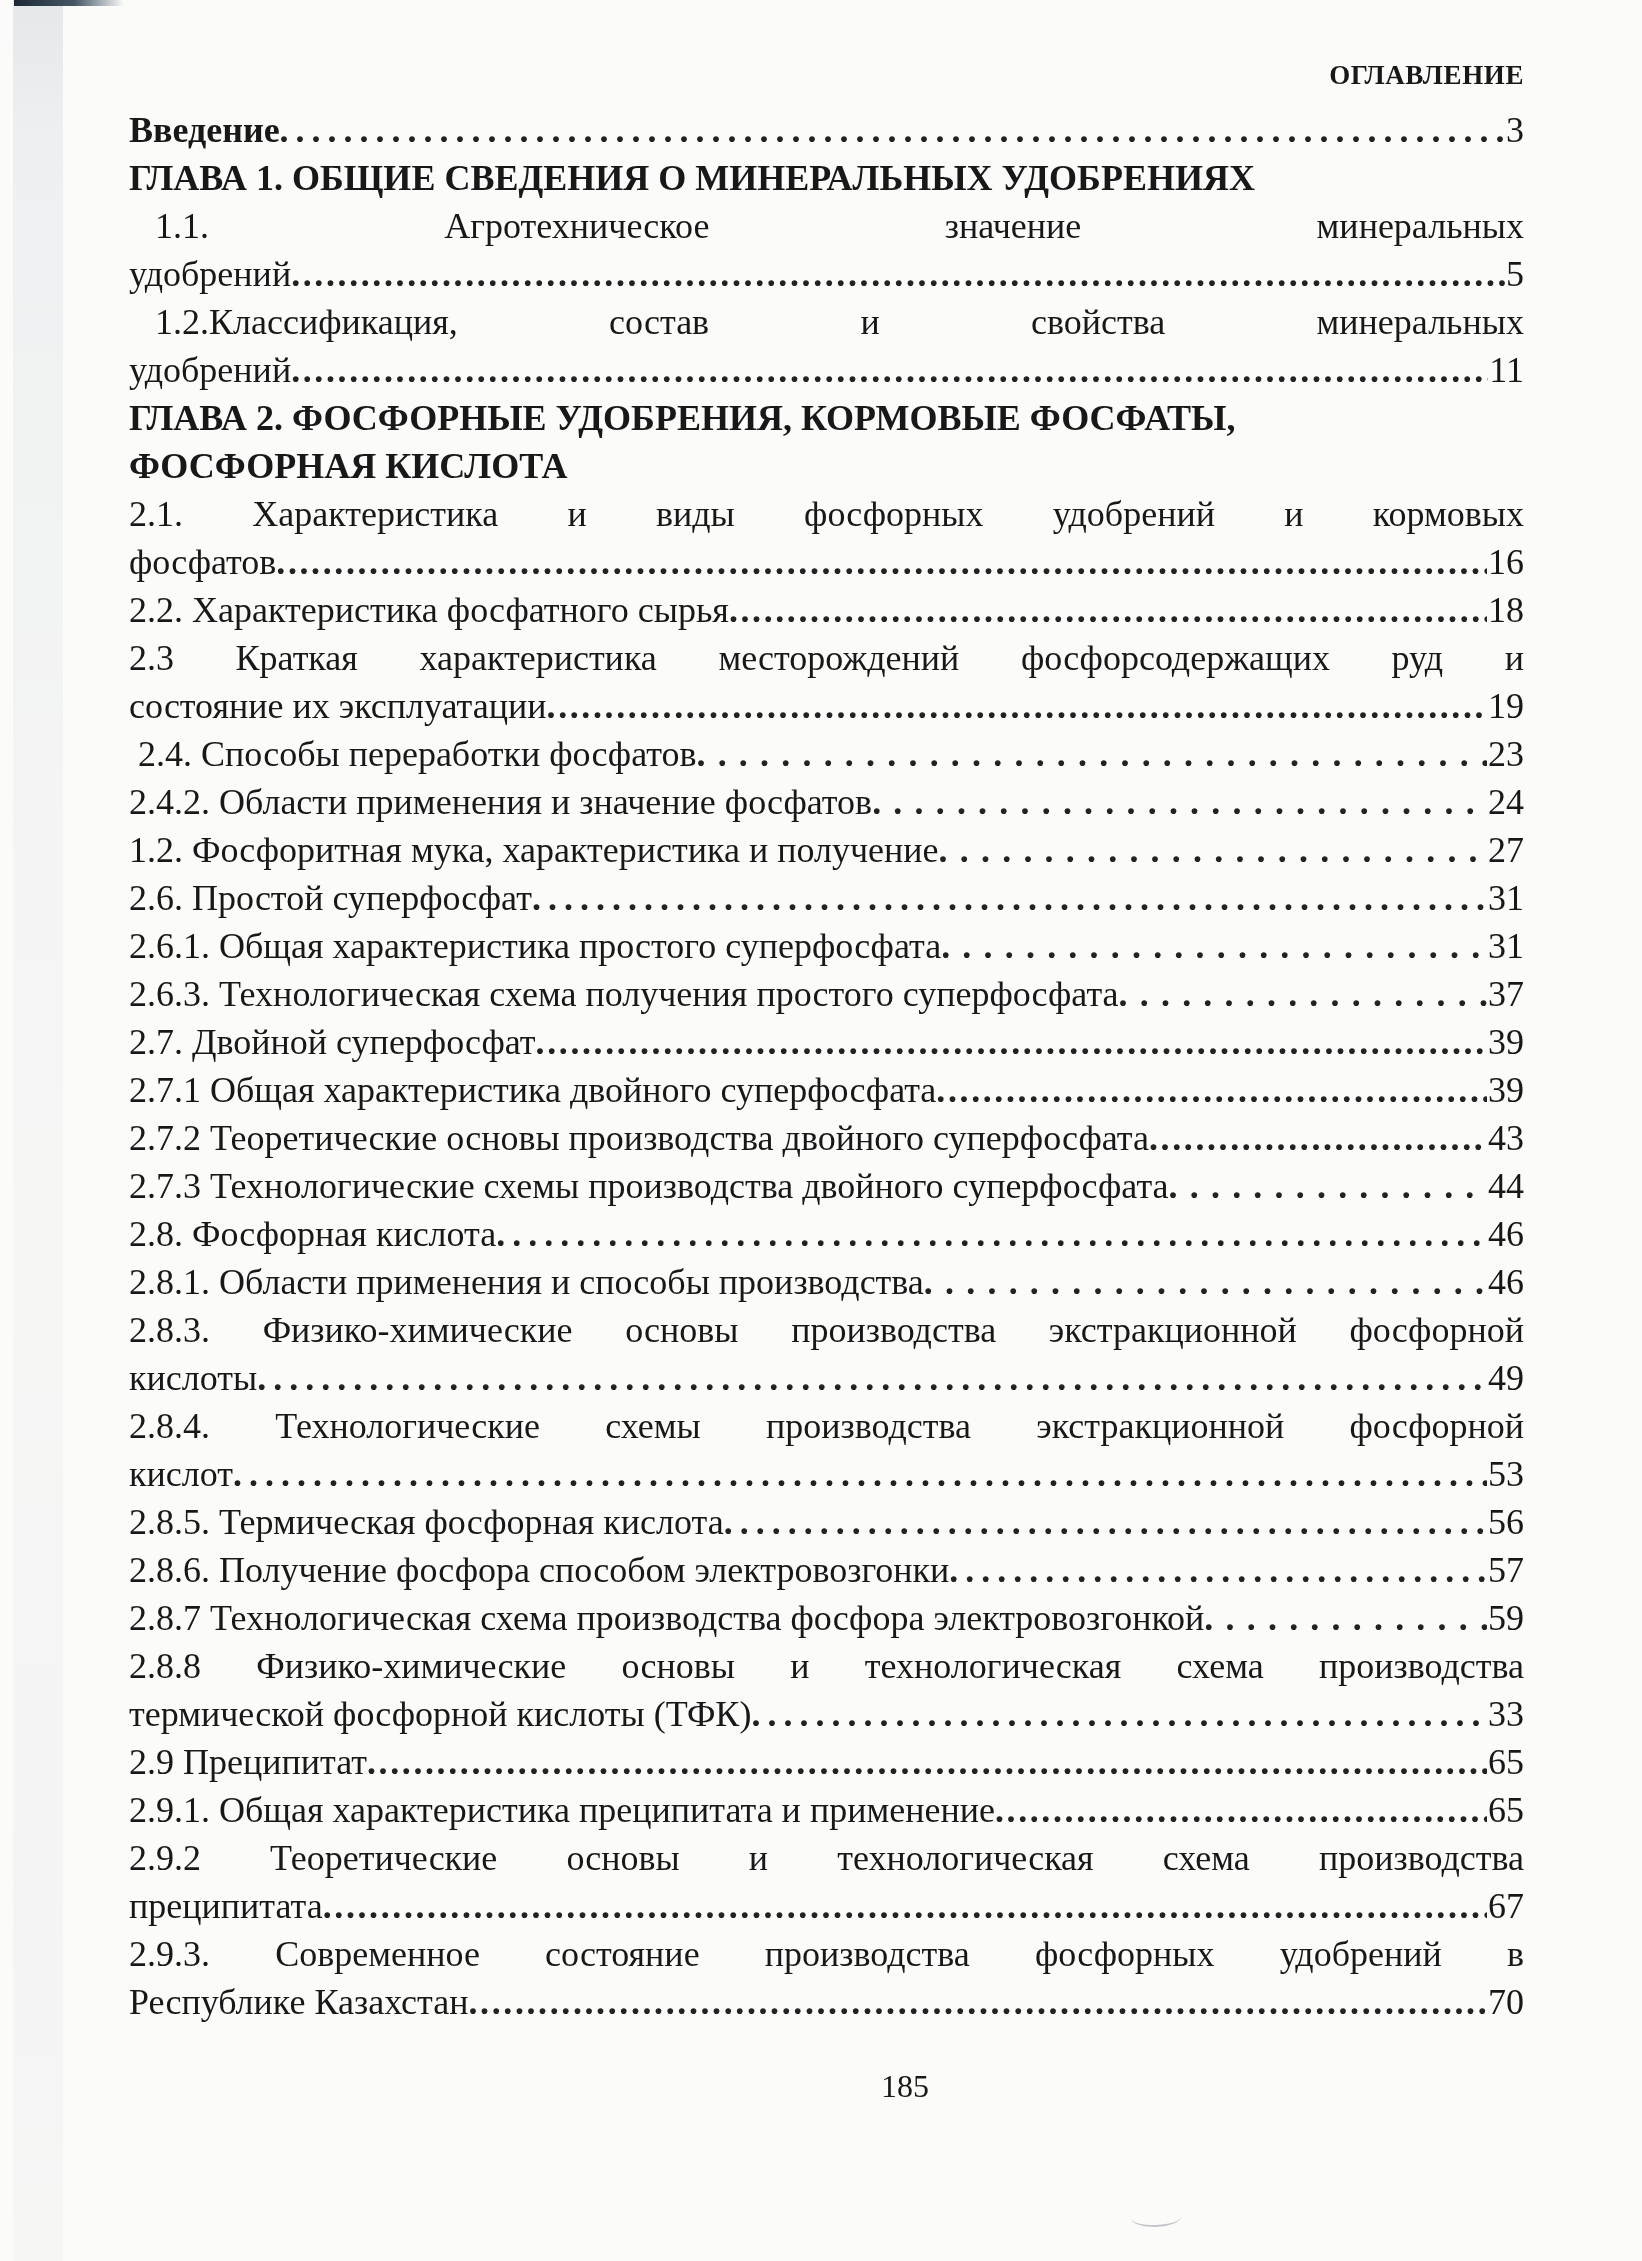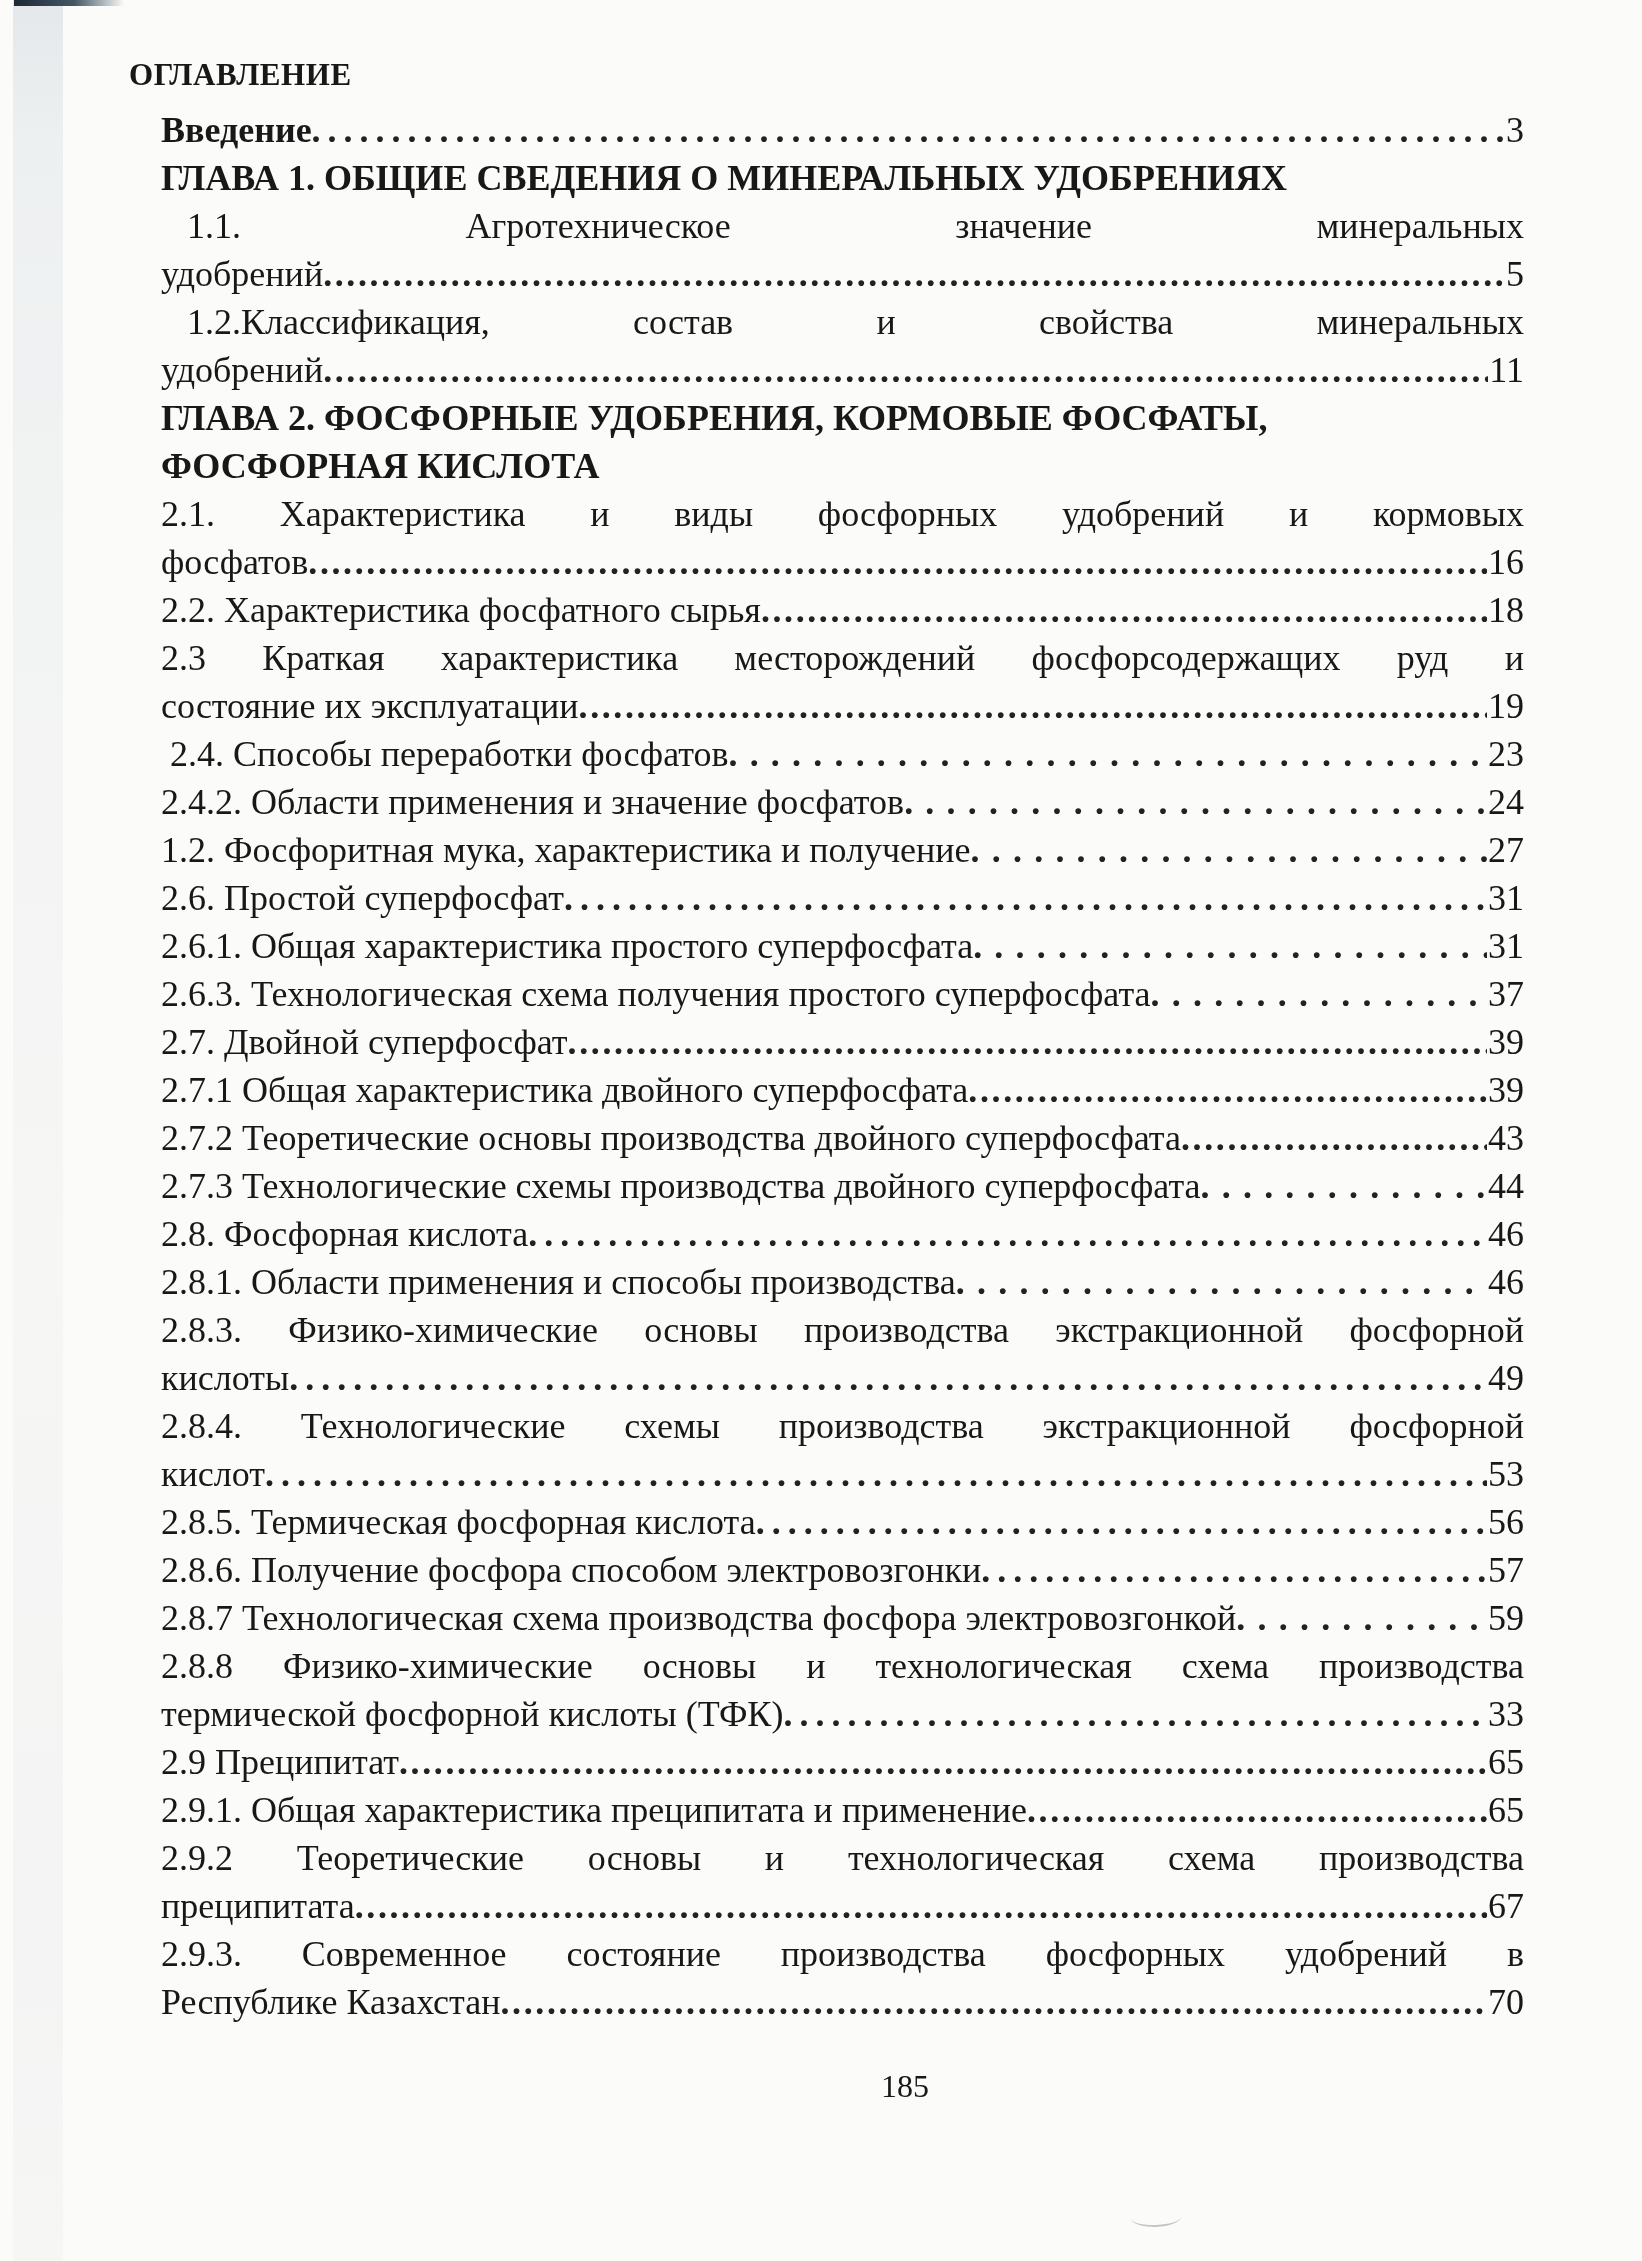--- a/index.html
+++ b/index.html
@@ -23,32 +23,31 @@
   .smudge{
     position:absolute;left:1131px;top:2208px;width:50px;height:17px;
     border-bottom:2.6px solid #c3c7c9;border-radius:50%;
     transform:rotate(-2deg);
   }
   .content{
     position:absolute;left:129px;top:49px;width:1395px;
   }
   .title{
     margin:0 0 5.2px 0;
-    font-size:31px;font-weight:bold;
-    text-align:left;
+    font-size:27px;font-weight:bold;
+    text-align:right;
     line-height:52px;
     letter-spacing:0.6px;
   }
   .line{
     display:flex;
     align-items:baseline;
     height:48px;line-height:48px;
     font-size:36px;
     white-space:nowrap;
-    margin-left:32px;
   }
   .line.bold{font-weight:bold;}
   .txt.bold{font-weight:bold;}
   .spread{justify-content:space-between;}
   .indent-lg{padding-left:26px;}
   .indent-sm{padding-left:9px;}
   .leader{
     flex:1 1 auto;
     overflow:hidden;
     min-width:11.6px;

